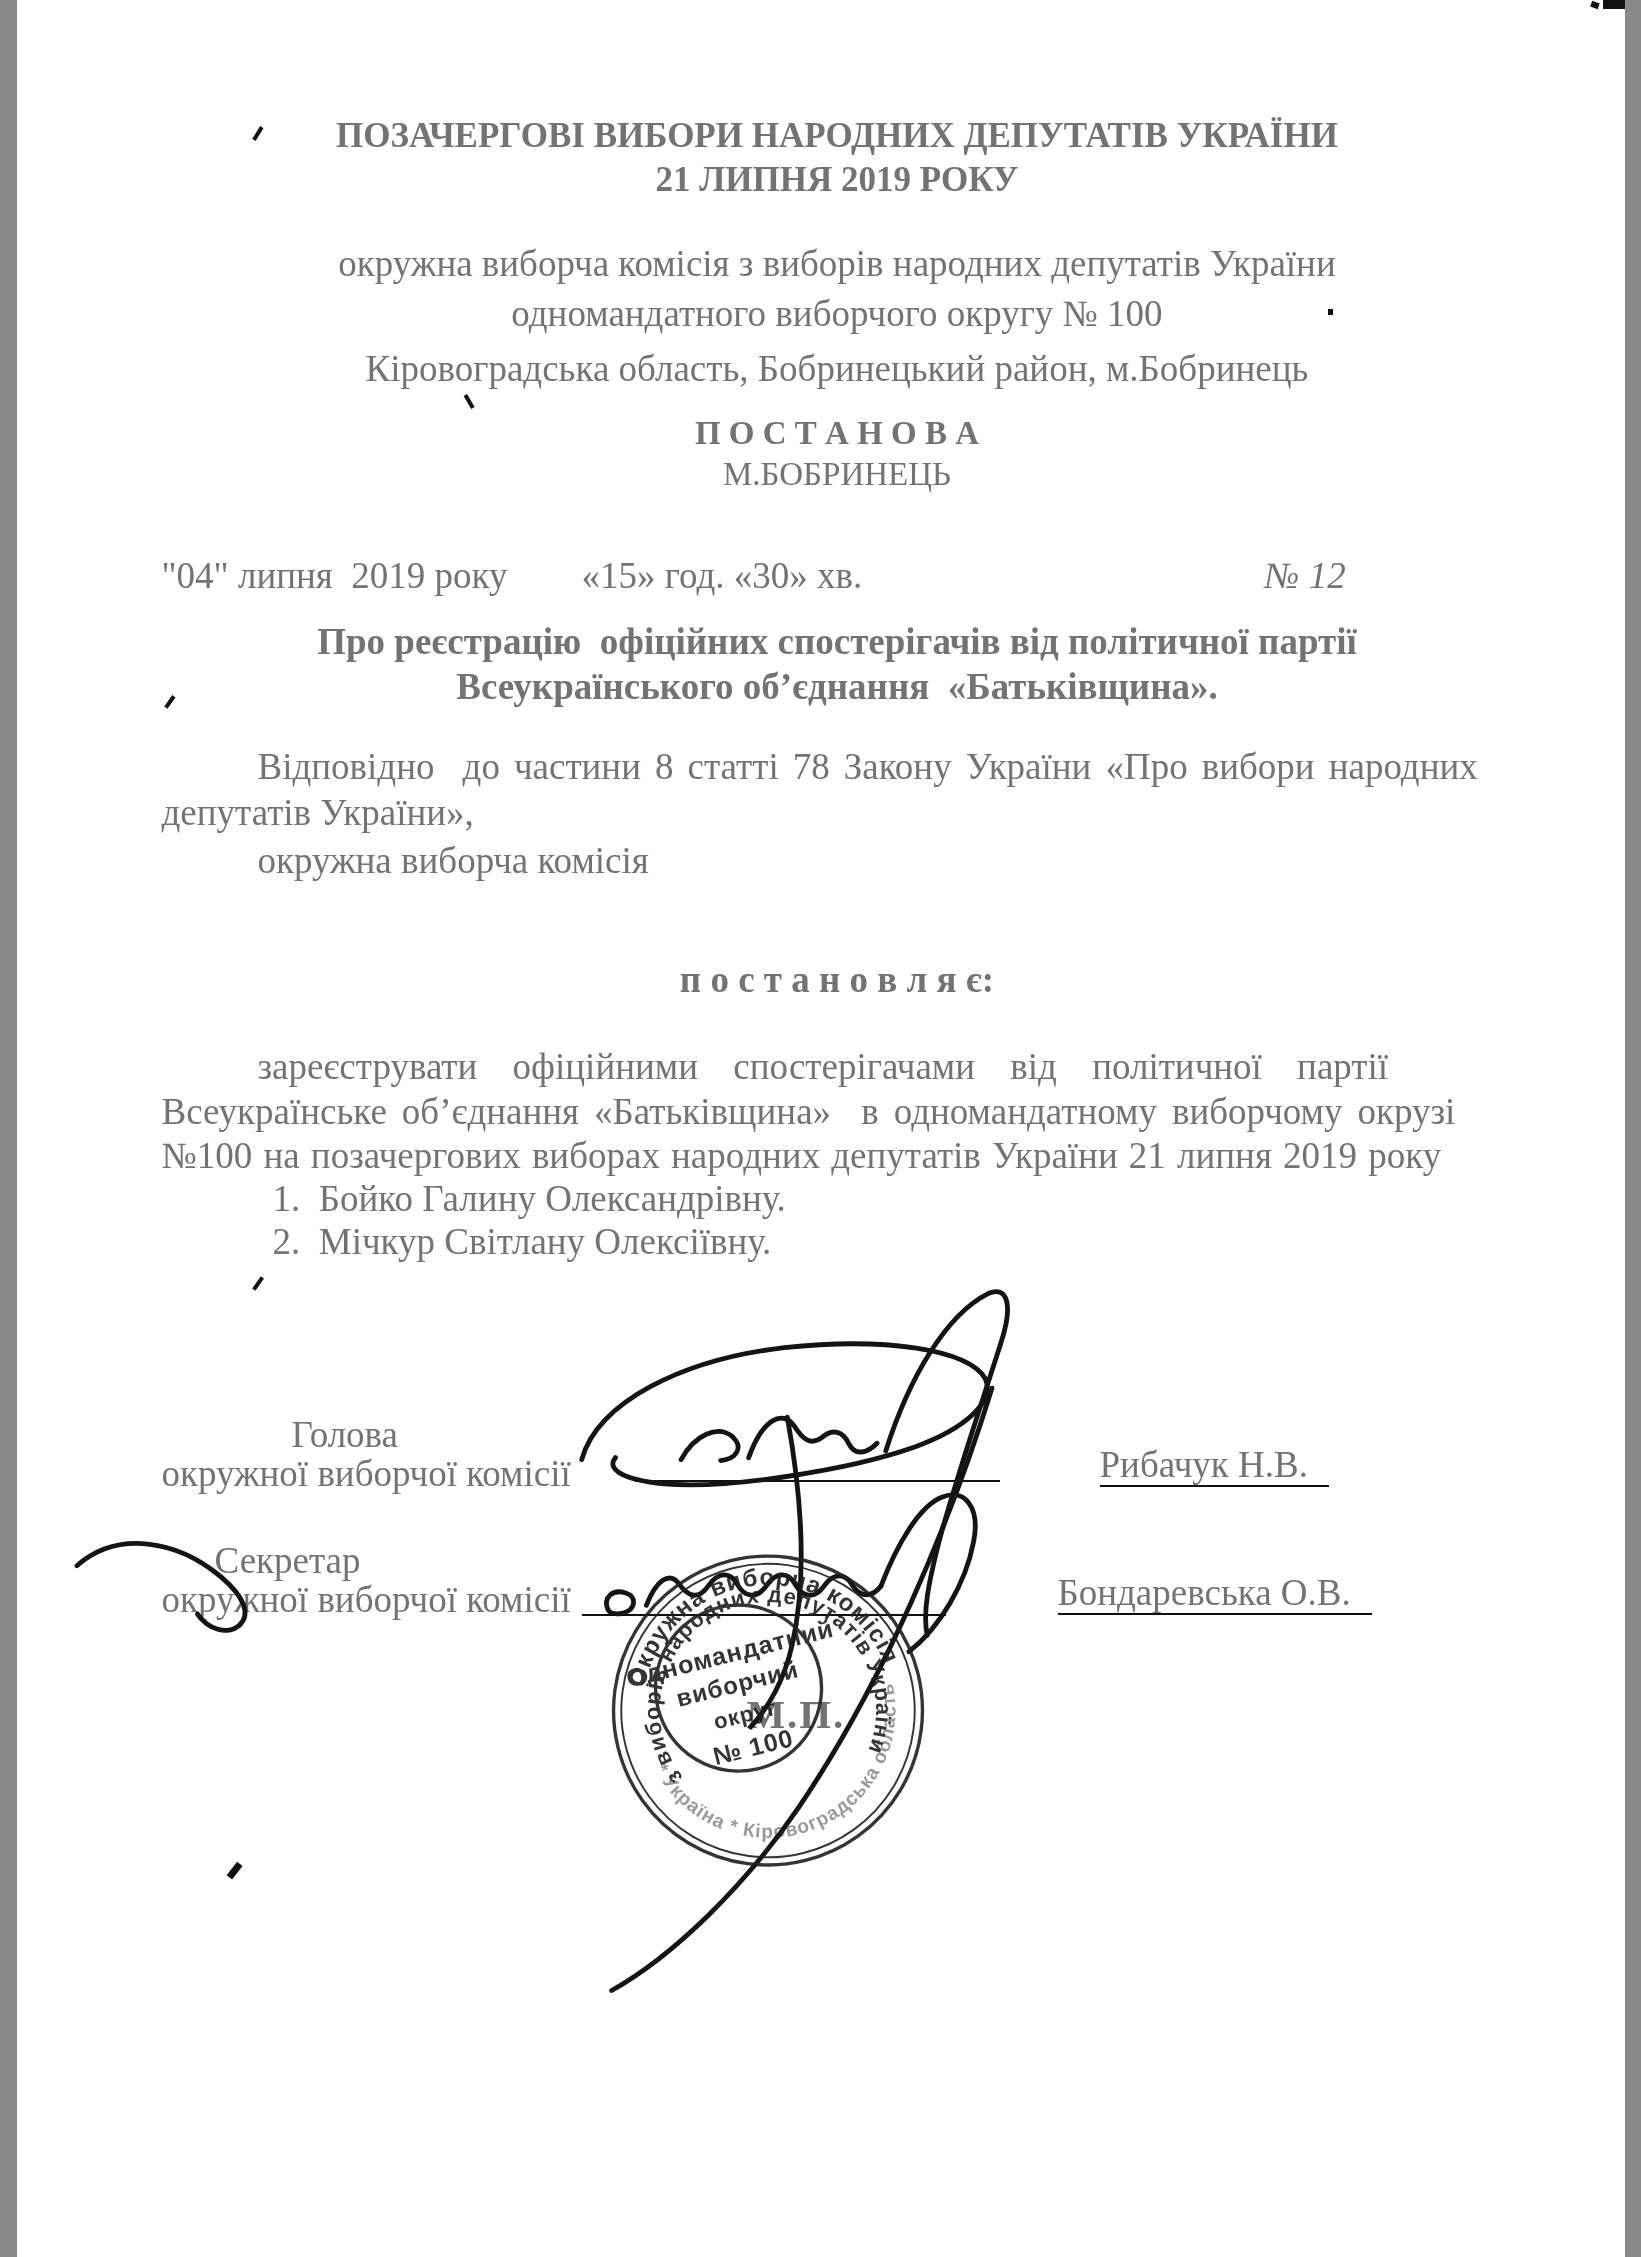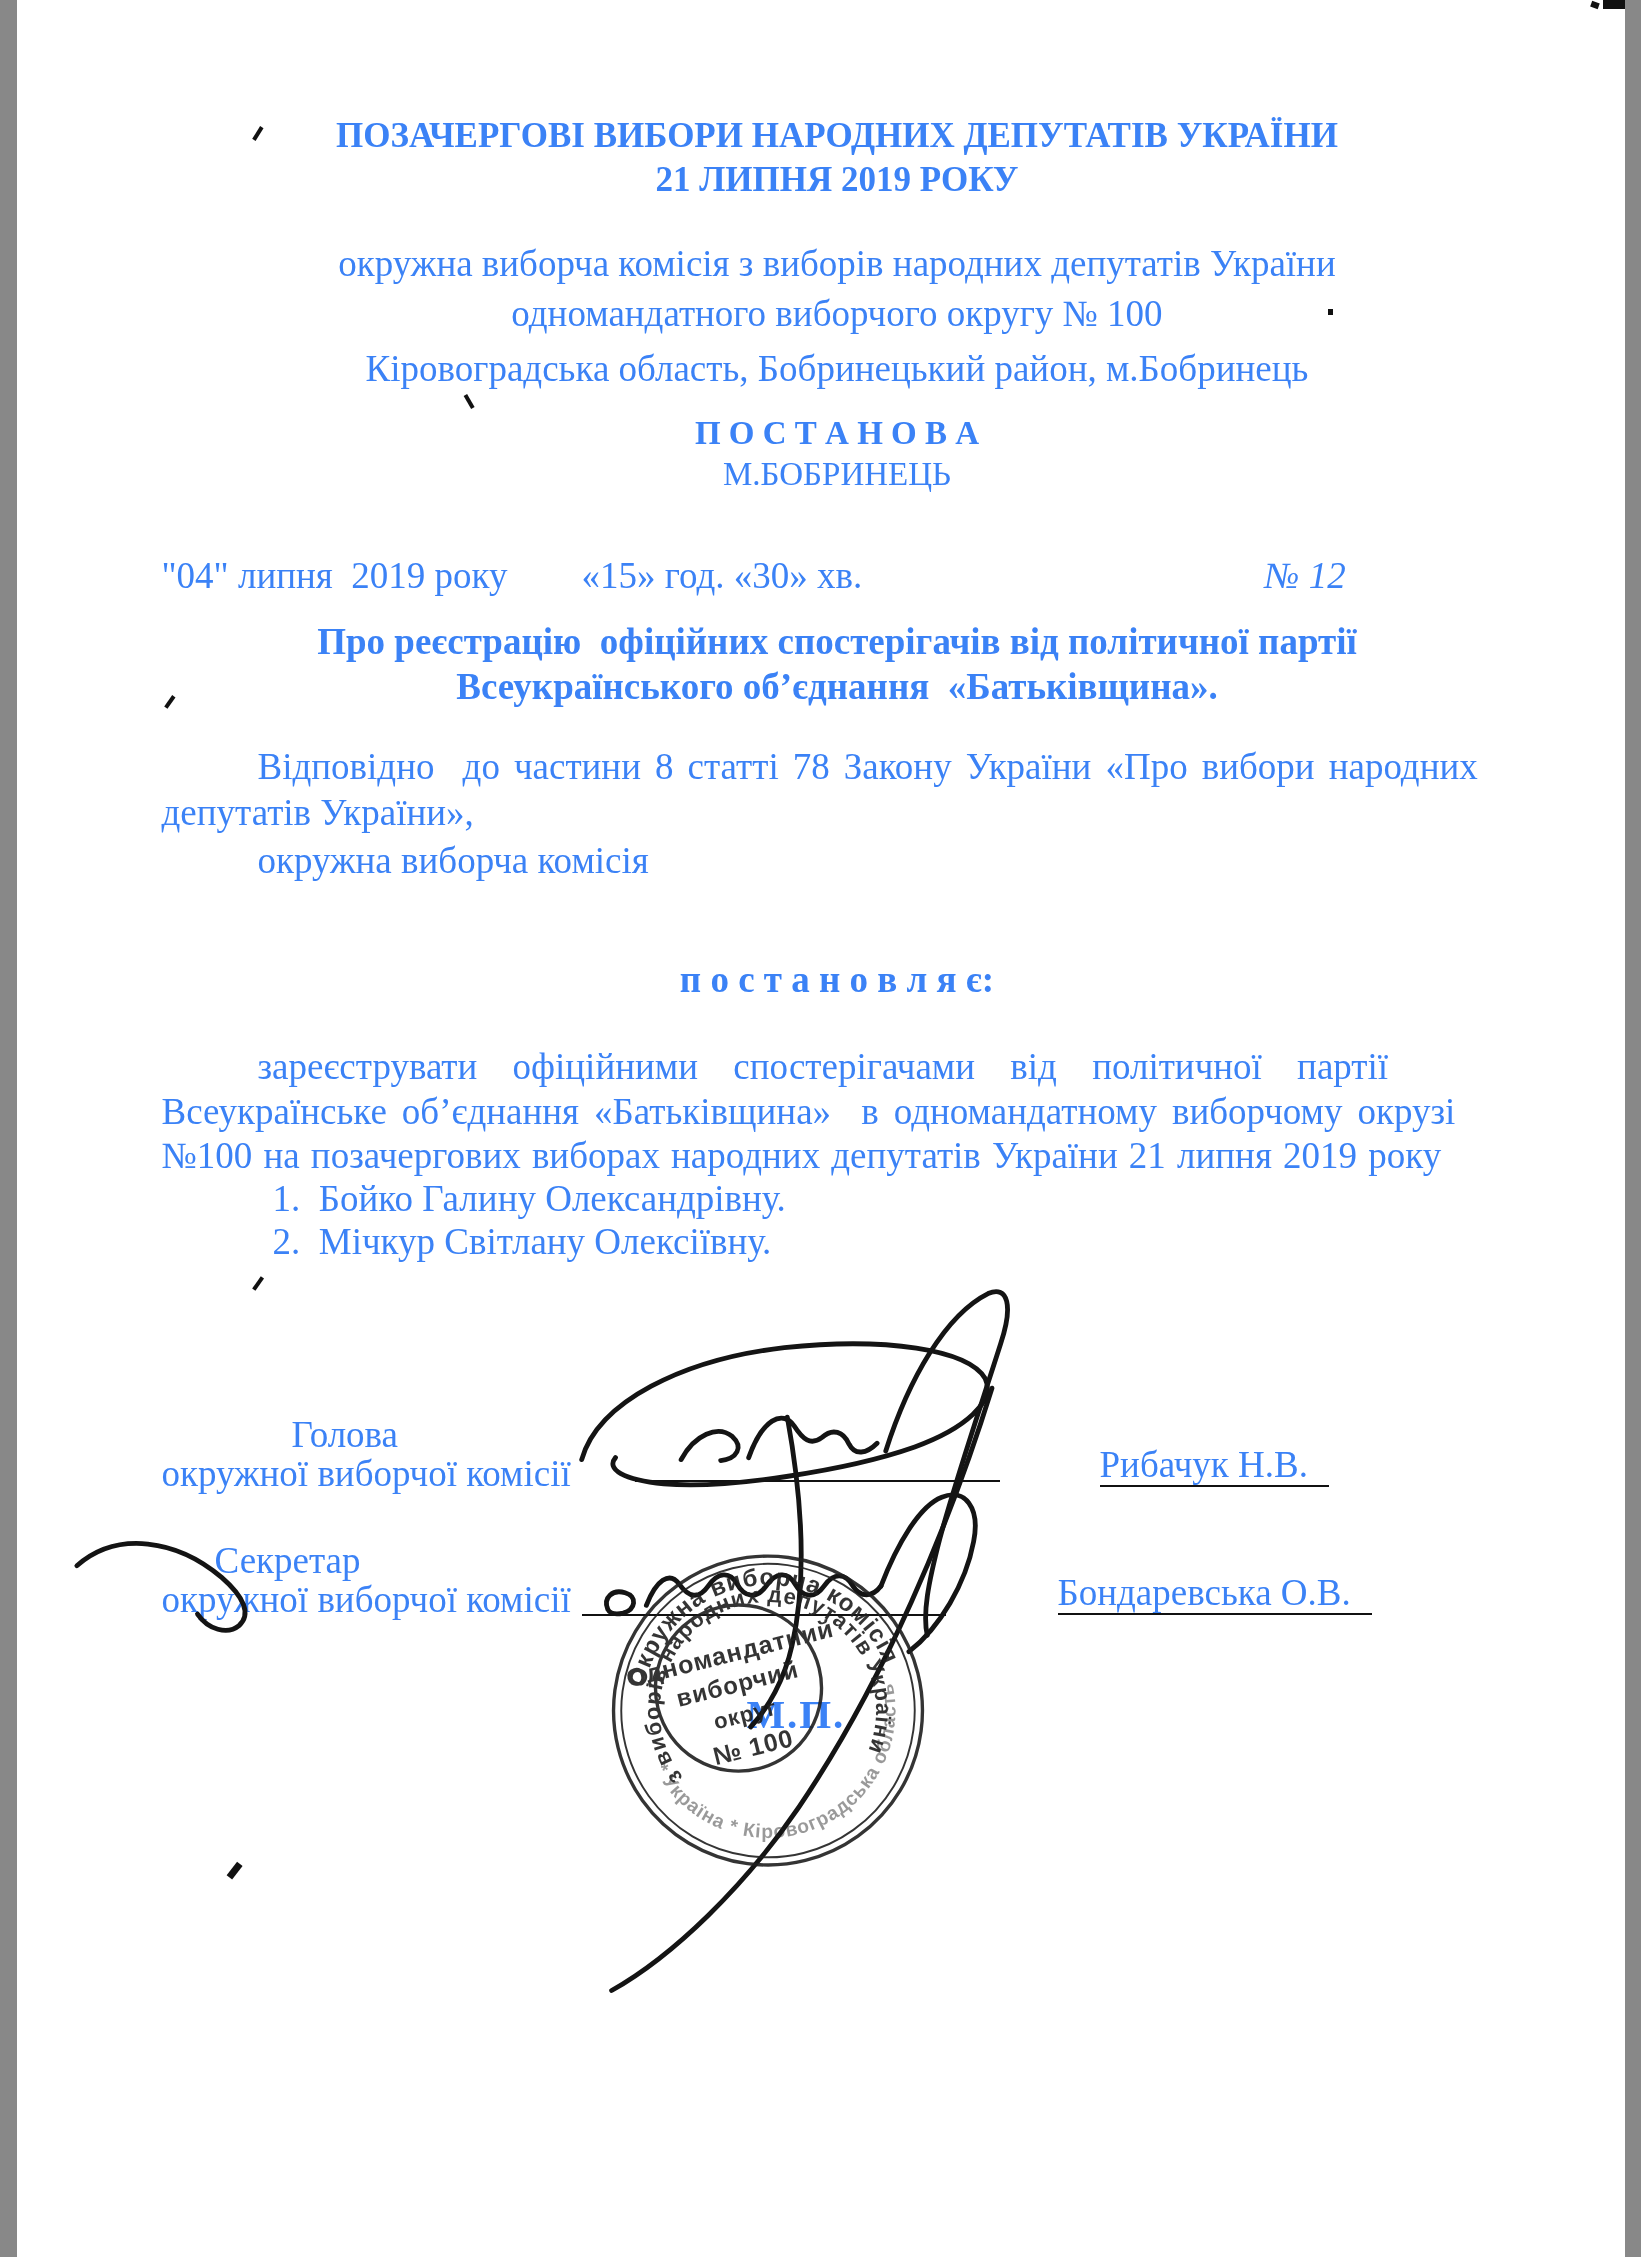--- a/index.html
+++ b/index.html
@@ -1,19 +1,19 @@
 <!DOCTYPE html>
 <html><head>
 <meta charset="utf-8">
 <style>
   html,body { margin:0; padding:0; background:#888; }
   .page {
     position:relative; width:1608px; height:2257px; margin:0 auto;
     background:#ffffff; overflow:hidden;
-    font-family:"Liberation Serif", serif; color:#3b82f6;
+    font-family:"Liberation Serif", serif; color:#737373;
   }
   .line { position:absolute; white-space:pre; line-height:1.15; }
   .center { left:0; width:1641px; text-align:center; }
   .bold { font-weight:bold; }
   .fs36 { font-size:35px; }
   .fs38 { font-size:37px; }
   .fs40 { font-size:33px; }
   .sig-underline { position:absolute; height:0; border-bottom:2.9px solid #111; }
   .name-underlined { border-bottom:2.9px solid #111; padding-right:21px; }
   .artifact { position:absolute; background:#111; }

